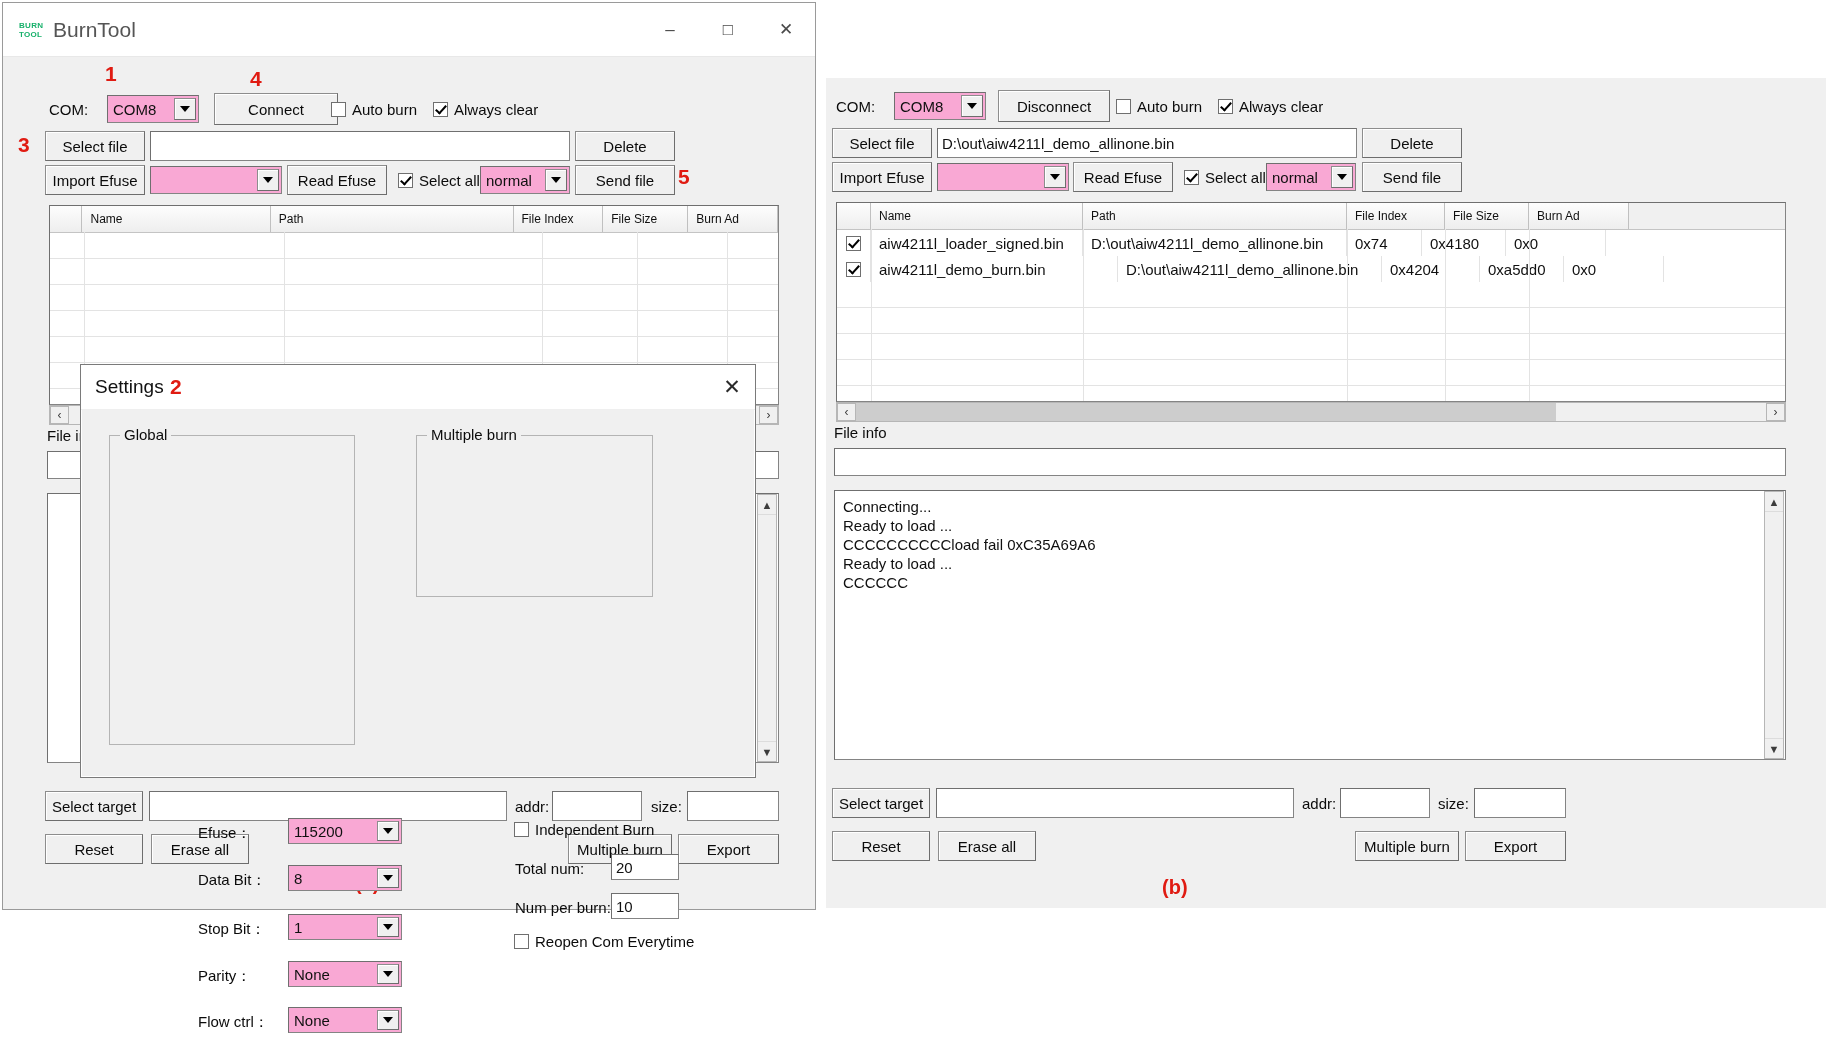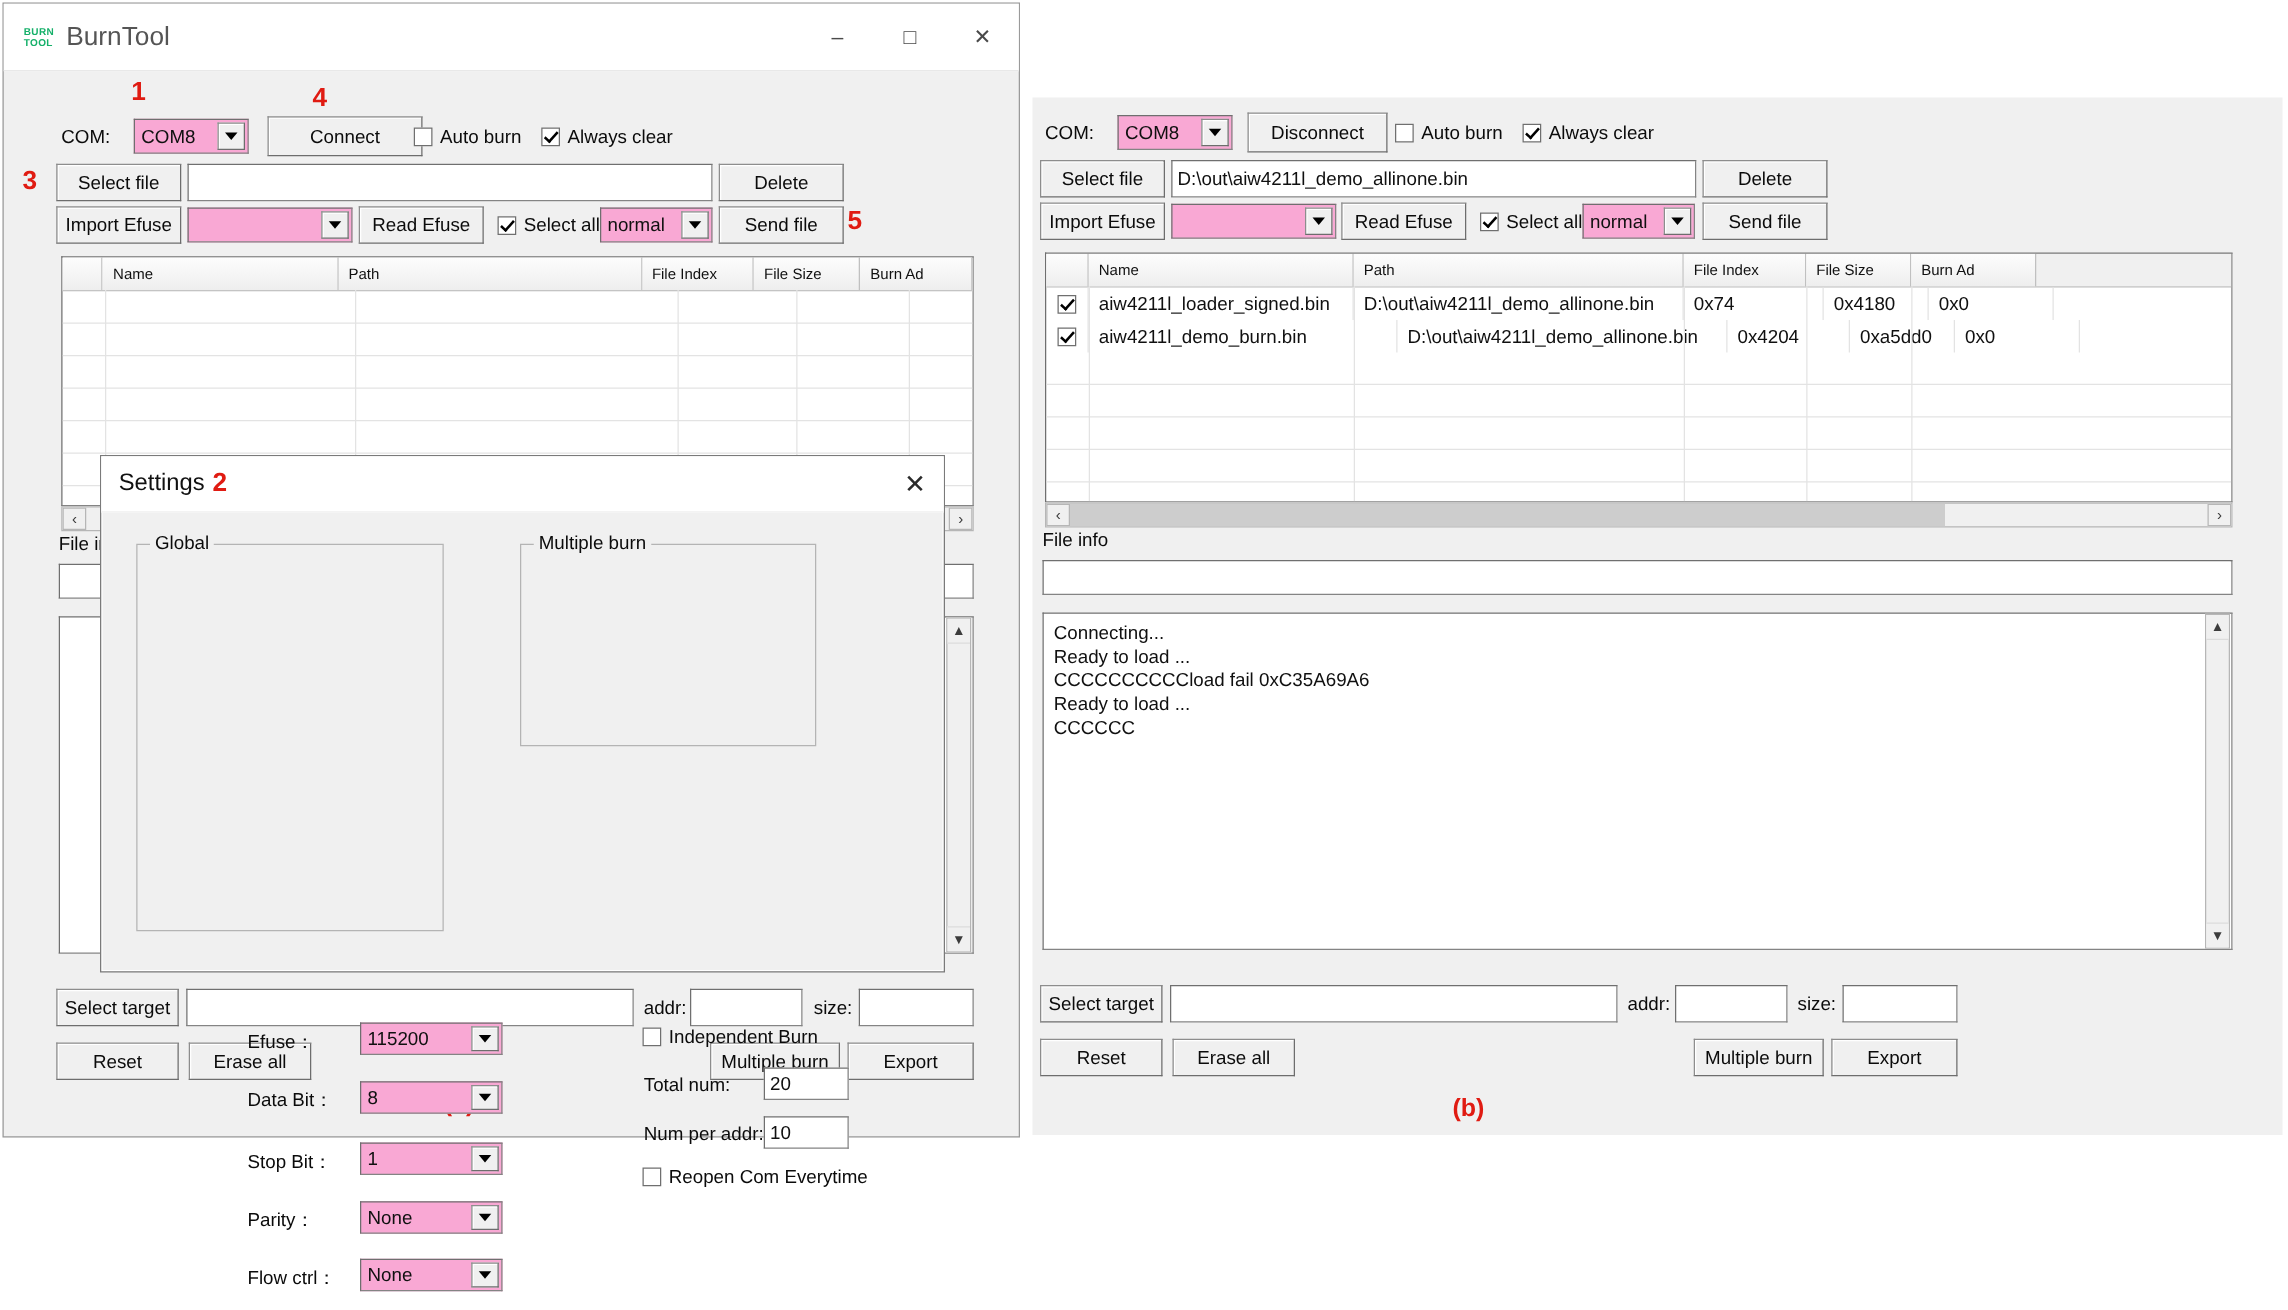--- a/index.html
+++ b/index.html
@@ -240,21 +240,21 @@
   </div>
 
   <div class="cb" style="position:absolute;left:433px;top:456px;">
     <span class="cbbox"></span>
     <span class="lbl">Independent Burn</span>
   </div>
 
   <div class="lbl" style="position:absolute;left:434px;top:495px;">Total num:</div>
   <div class="fld" style="position:absolute;left:530px;top:489px;width:68px;height:26px;">20</div>
 
-  <div class="lbl" style="position:absolute;left:434px;top:534px;">Num per addr:</div>
+  <div class="lbl" style="position:absolute;left:434px;top:534px;">Num per burn:</div>
   <div class="fld" style="position:absolute;left:530px;top:528px;width:68px;height:26px;">10</div>
 
   <div class="cb" style="position:absolute;left:433px;top:568px;">
     <span class="cbbox"></span>
     <span class="lbl">Reopen Com Everytime</span>
   </div>
 
 </div>
 <div class="marker" style="left:170px;top:375px;">2</div>
 
@@ -313,21 +313,21 @@
     <div class="hc" style="width:84px;">File Size</div>
     <div class="hc" style="width:100px;">Burn Ad</div>
   </div>
 
   <div class="lvrow">
     <div class="cell" style="width:34px;justify-content:center;padding-left:0;">
       <span class="cbbox checked" style="margin-right:0;"></span>
     </div>
     <div class="cell" style="width:212px;">aiw4211l_loader_signed.bin</div>
     <div class="cell" style="width:264px;">D:\out\aiw4211l_demo_allinone.bin</div>
-    <div class="cell" style="width:112px;">0x74</div>
+    <div class="cell" style="width:75px;">0x74</div>
     <div class="cell" style="width:84px;">0x4180</div>
     <div class="cell" style="width:100px;">0x0</div>
   </div>
 
   <div class="lvrow">
     <div class="cell" style="width:34px;justify-content:center;padding-left:0;">
       <span class="cbbox checked" style="margin-right:0;"></span>
     </div>
     <div class="cell" style="width:247px;">aiw4211l_demo_burn.bin</div>
     <div class="cell" style="width:264px;">D:\out\aiw4211l_demo_allinone.bin</div>

